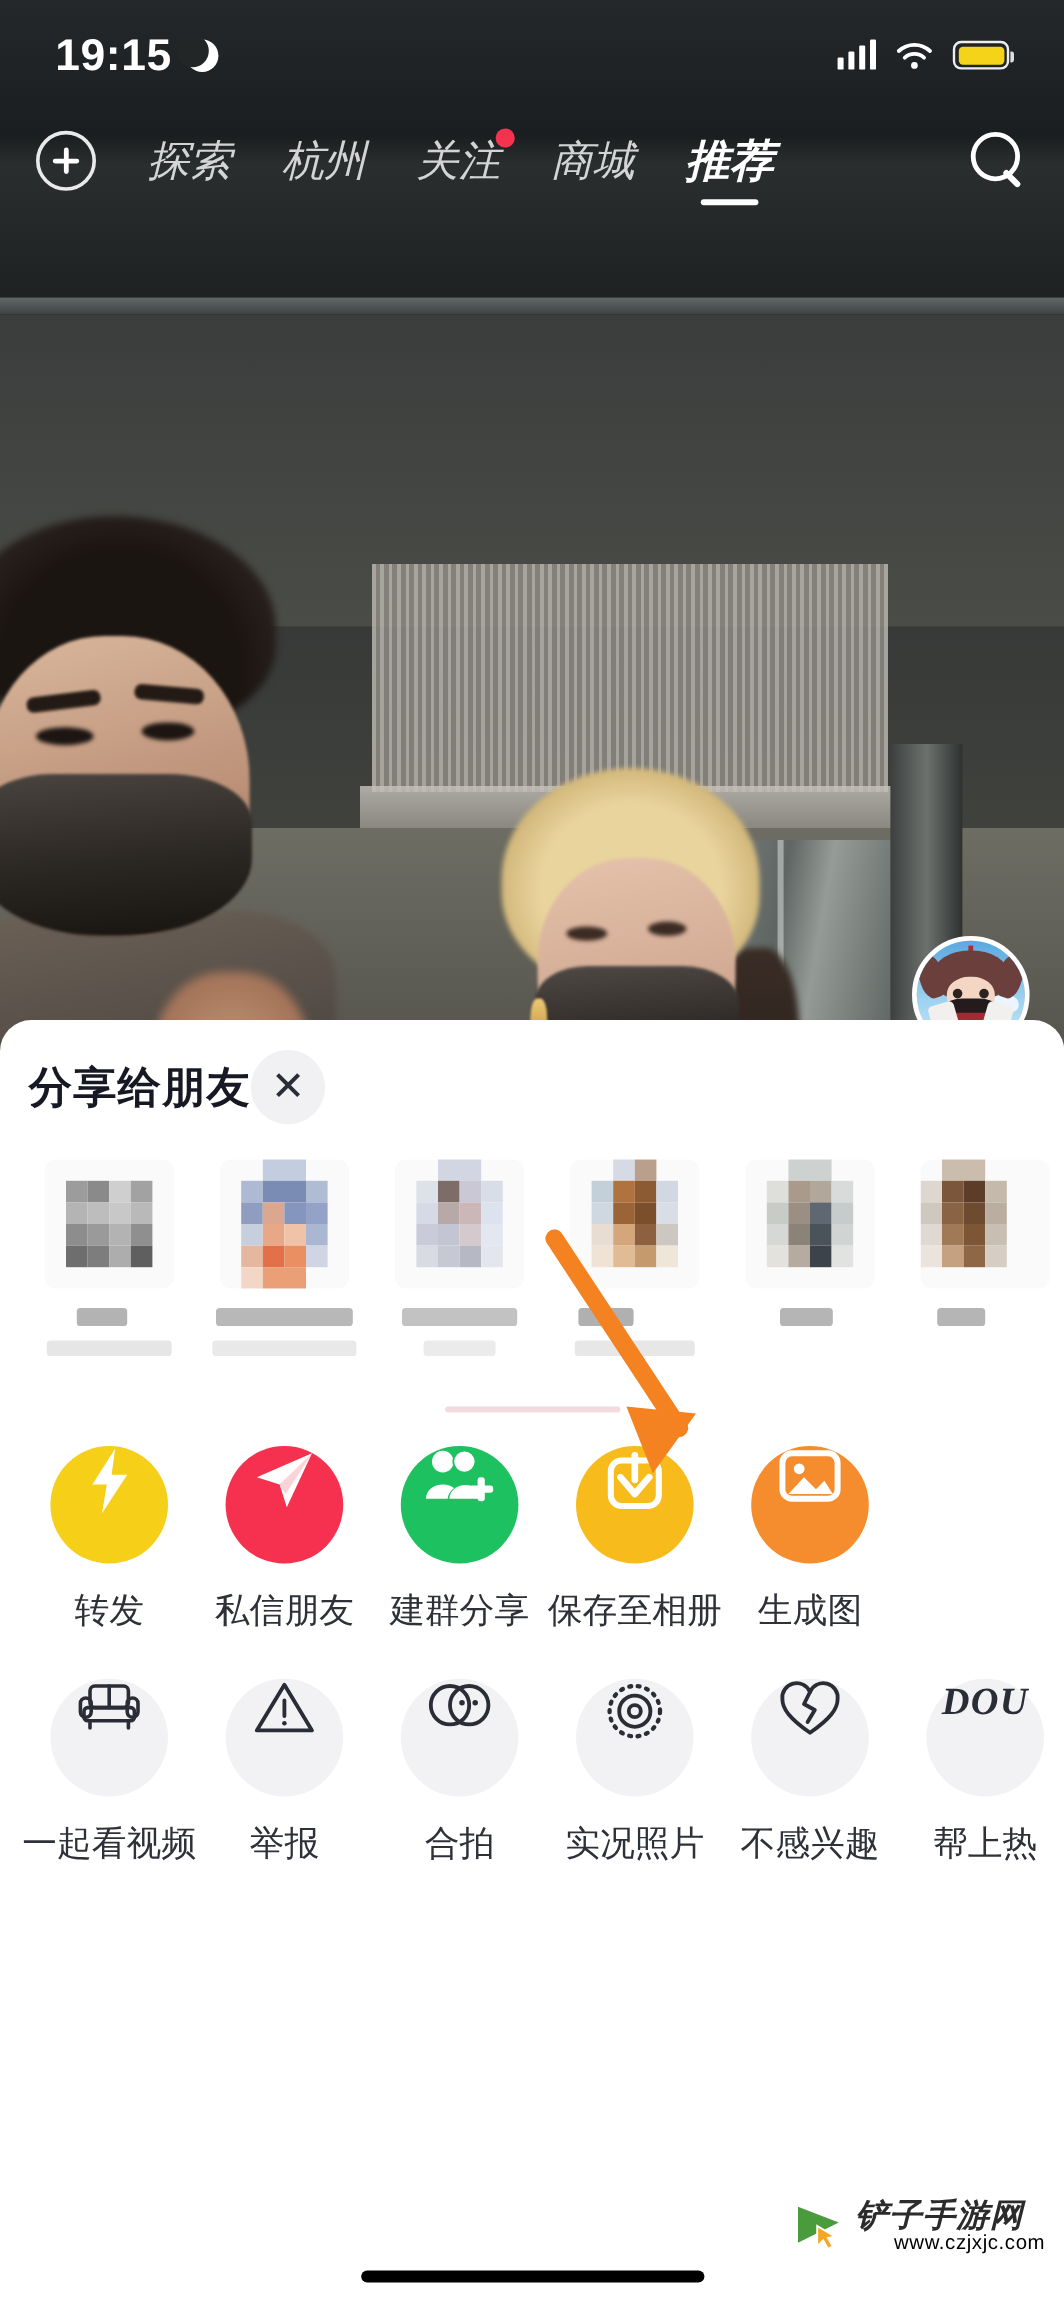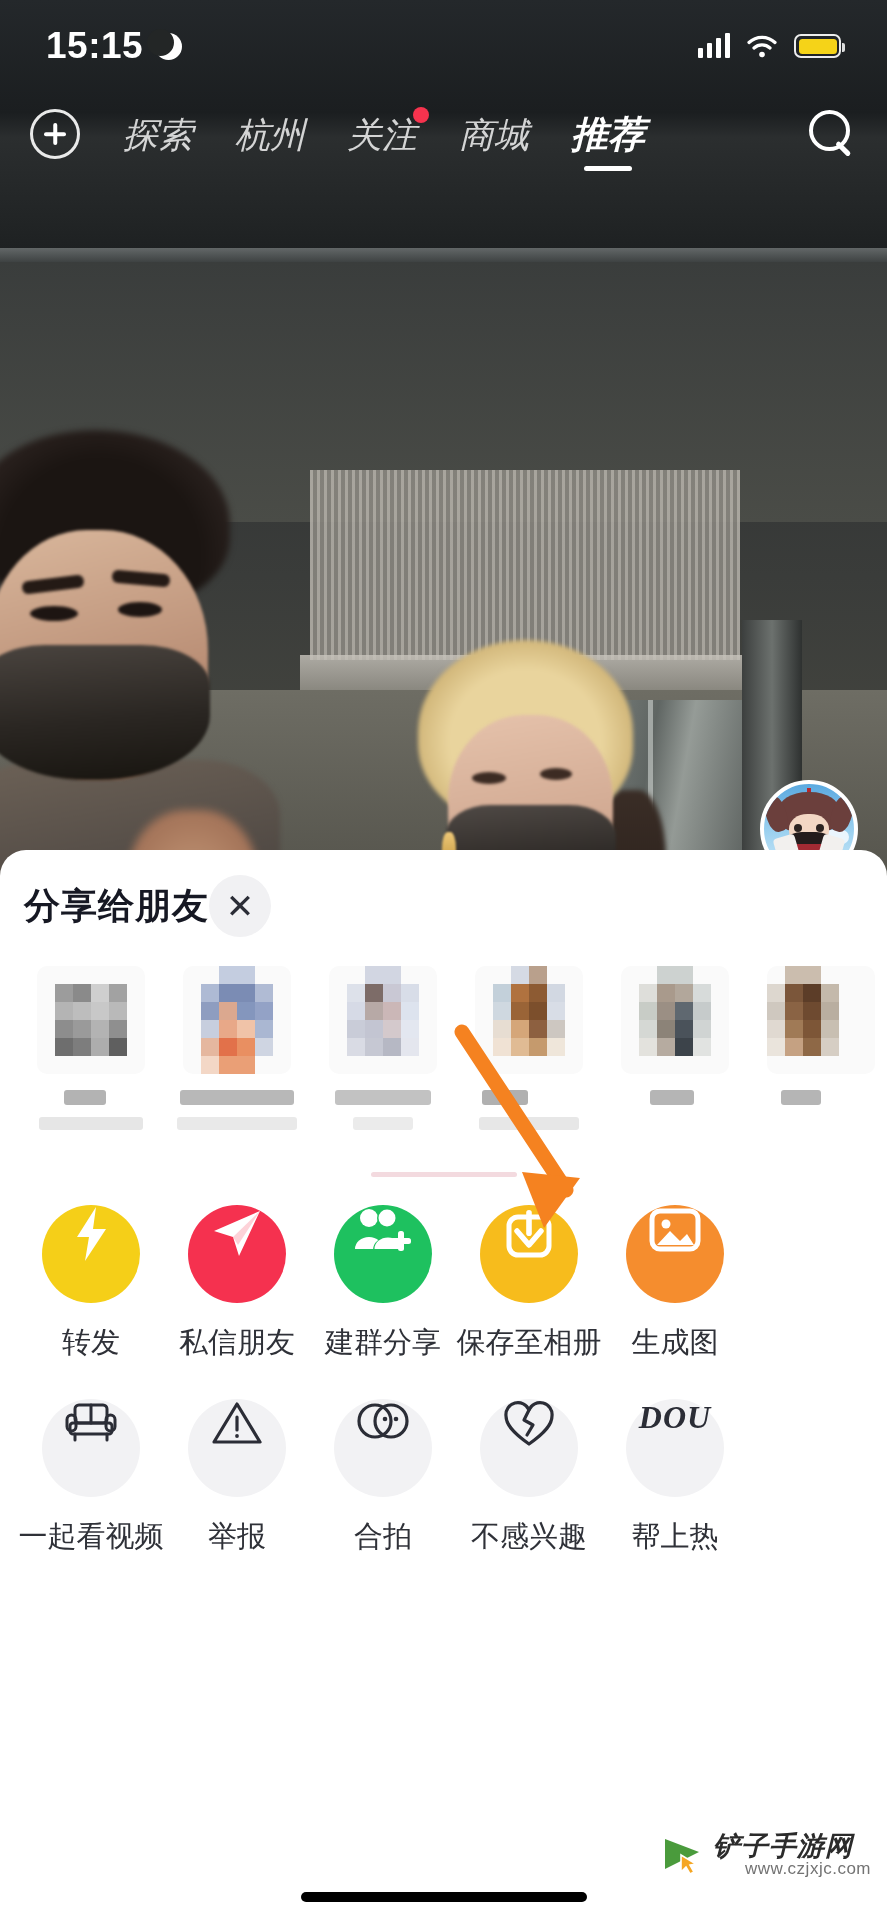--- a/index.html
+++ b/index.html
@@ -190,21 +190,21 @@
   svg { display:block; }
 
   
   .arrow { position:absolute; left:448px; top:1022px; width:190px; height:210px; pointer-events:none; }
 
   
   .wm { position:absolute; right:16px; bottom:42px; display:flex; align-items:center; gap:8px; }
   .wm-ico { width:44px; height:40px; position:relative; }
   .wm-txt { display:flex; flex-direction:column; line-height:1.05; }
   .wm-t1 { font-size:27px; font-weight:700; color:#2b2b2b; letter-spacing:1px;font-style:italic; }
-  .wm-t2 { font-size:17px; color:#737373; letter-spacing:.5px;margin-left:32px; }
+  .wm-t2 { font-size:17px; color:#000000; letter-spacing:.5px;margin-left:32px; }
 
   .home-ind { position:absolute; left:50%; transform:translateX(-50%); bottom:18px;
     width:286px; height:10px; border-radius:6px; background:#000; }
 </style>
 </head>
 <body>
 
 <div class="phone">
 
   <div class="video-bg">
@@ -239,21 +239,21 @@
       <div class="p2-face"></div>
       <div class="p2-eye-l"></div>
         <div class="p2-eye-r"></div>
       <div class="p2-mask"></div>
       <div class="p2-earring"></div>
     </div>
   </div>
 
   <div class="statusbar">
     <div class="sb-left">
-      <span class="sb-time">15:15</span>
+      <span class="sb-time">19:15</span>
       <span class="sb-moon"></span>
     </div>
     <div class="sb-right">
       <span class="sig">
           <i></i>
           <i></i>
           <i></i>
           <i></i>
         </span>
       <span class="wifi">
@@ -569,20 +569,30 @@
             <svg width="58" height="44" viewBox="0 0 58 44">
               <circle cx="21" cy="22" r="16" fill="none" stroke="#2b2d36" stroke-width="3.2"></circle>
               <circle cx="37" cy="22" r="16" fill="none" stroke="#2b2d36" stroke-width="3.2"></circle>
               <circle cx="31" cy="20" r="2.3" fill="#2b2d36"></circle>
               <circle cx="42" cy="20" r="2.3" fill="#2b2d36"></circle>
             </svg>
           </div>
           <div class="act-label">合拍</div>
         </div>
 
+        <div class="act">
+          <div class="act-icon">
+            <svg width="54" height="54" viewBox="0 0 54 54">
+              <circle cx="27" cy="27" r="5" fill="none" stroke="#2b2d36" stroke-width="3.2"></circle>
+              <circle cx="27" cy="27" r="13" fill="none" stroke="#2b2d36" stroke-width="3.2"></circle>
+              <circle cx="27" cy="27" r="21" fill="none" stroke="#2b2d36" stroke-width="3.6" stroke-dasharray="1.6 5.6" stroke-linecap="round"></circle>
+            </svg>
+          </div>
+          <div class="act-label">实况照片</div>
+        </div>
 
         <div class="act">
           <div class="act-icon">
             <svg width="54" height="50" viewBox="0 0 54 50" fill="none" stroke="#2b2d36" stroke-width="3.2" stroke-linejoin="round">
               <path d="M27 45 C10 33 4 25 4 17 A12 12 0 0 1 27 11 A12 12 0 0 1 50 17 C50 25 44 33 27 45 Z"></path>
               <path d="M27 11 L22 21 L31 26 L25 36" stroke-linecap="round"></path>
             </svg>
           </div>
           <div class="act-label">不感兴趣</div>
         </div>

